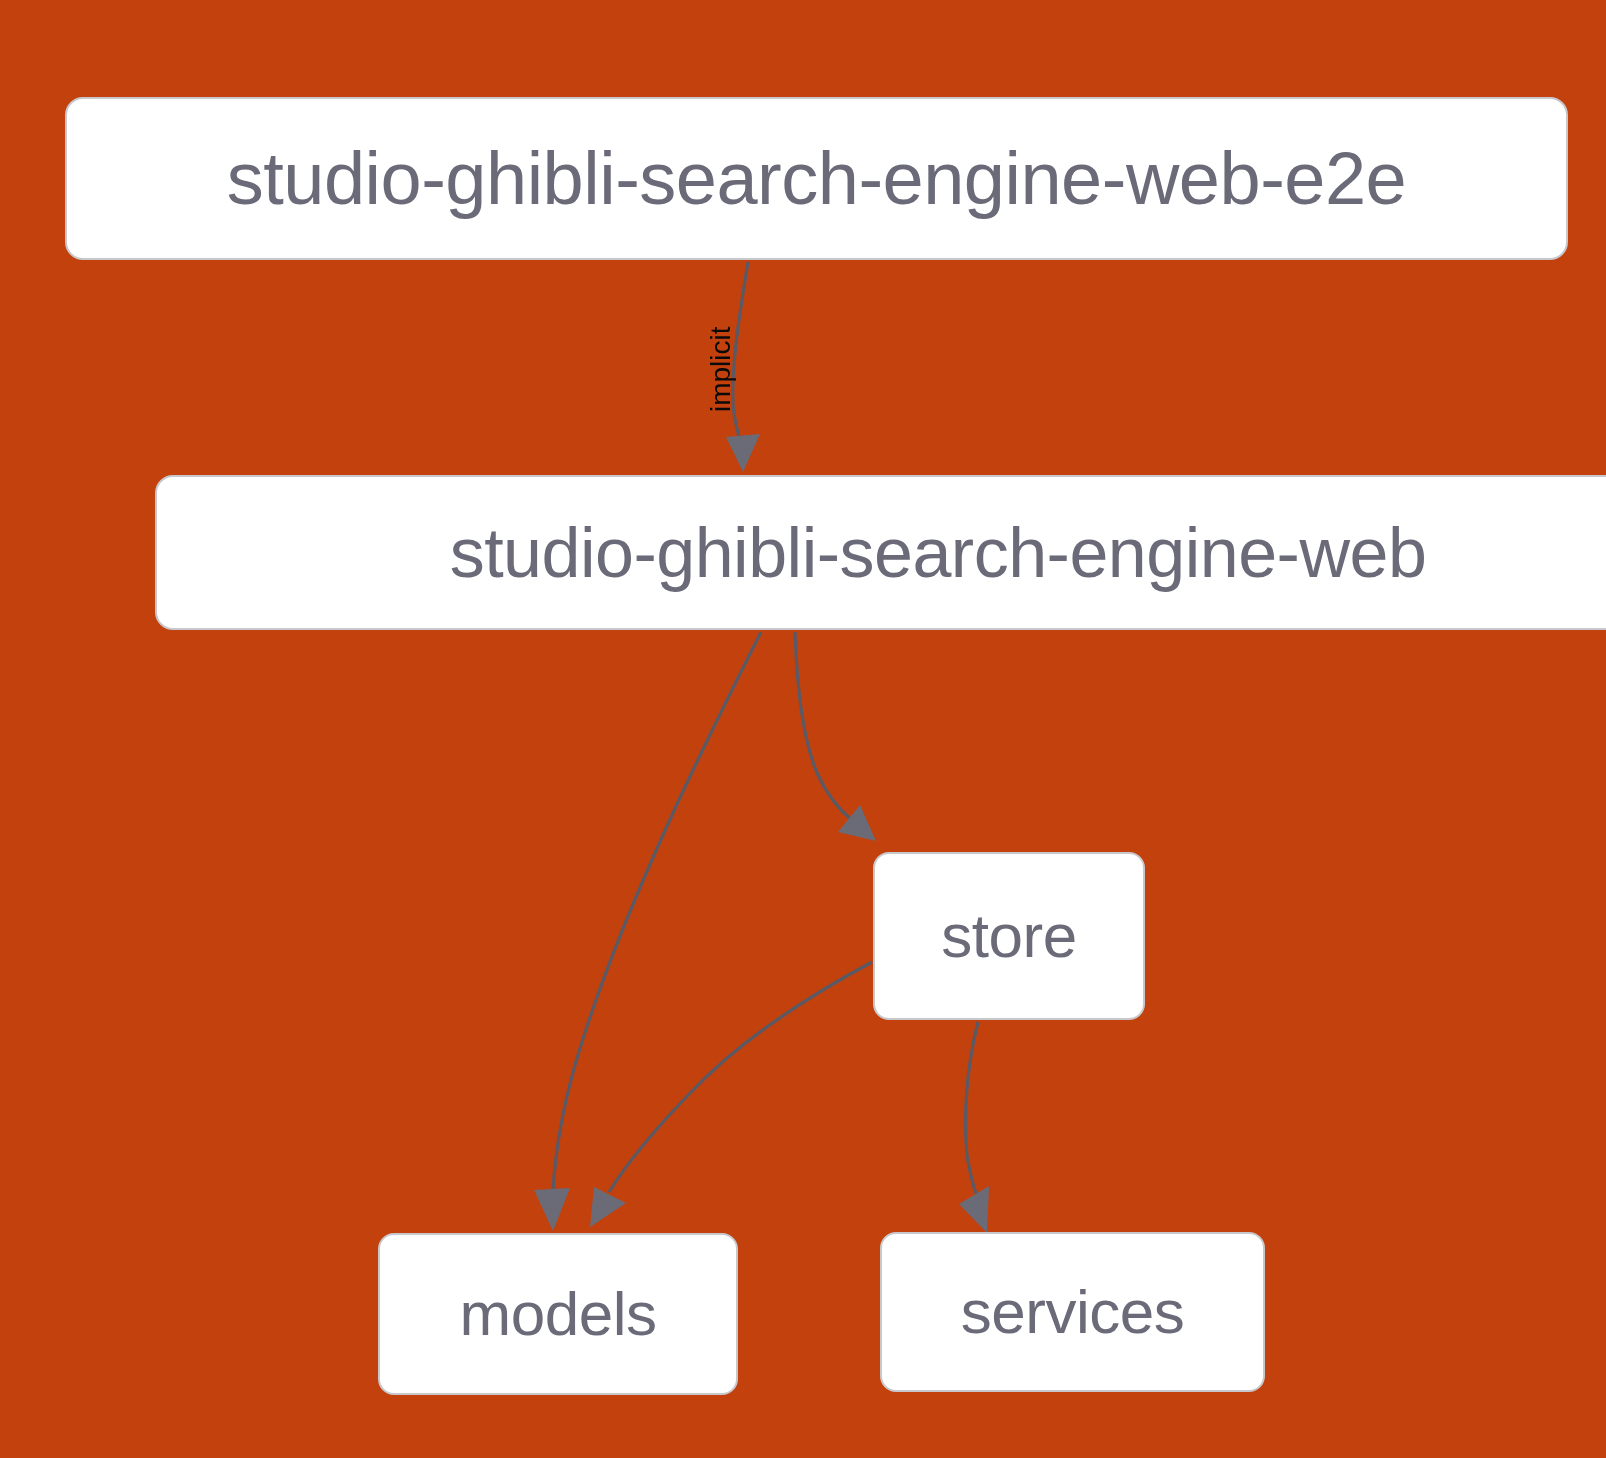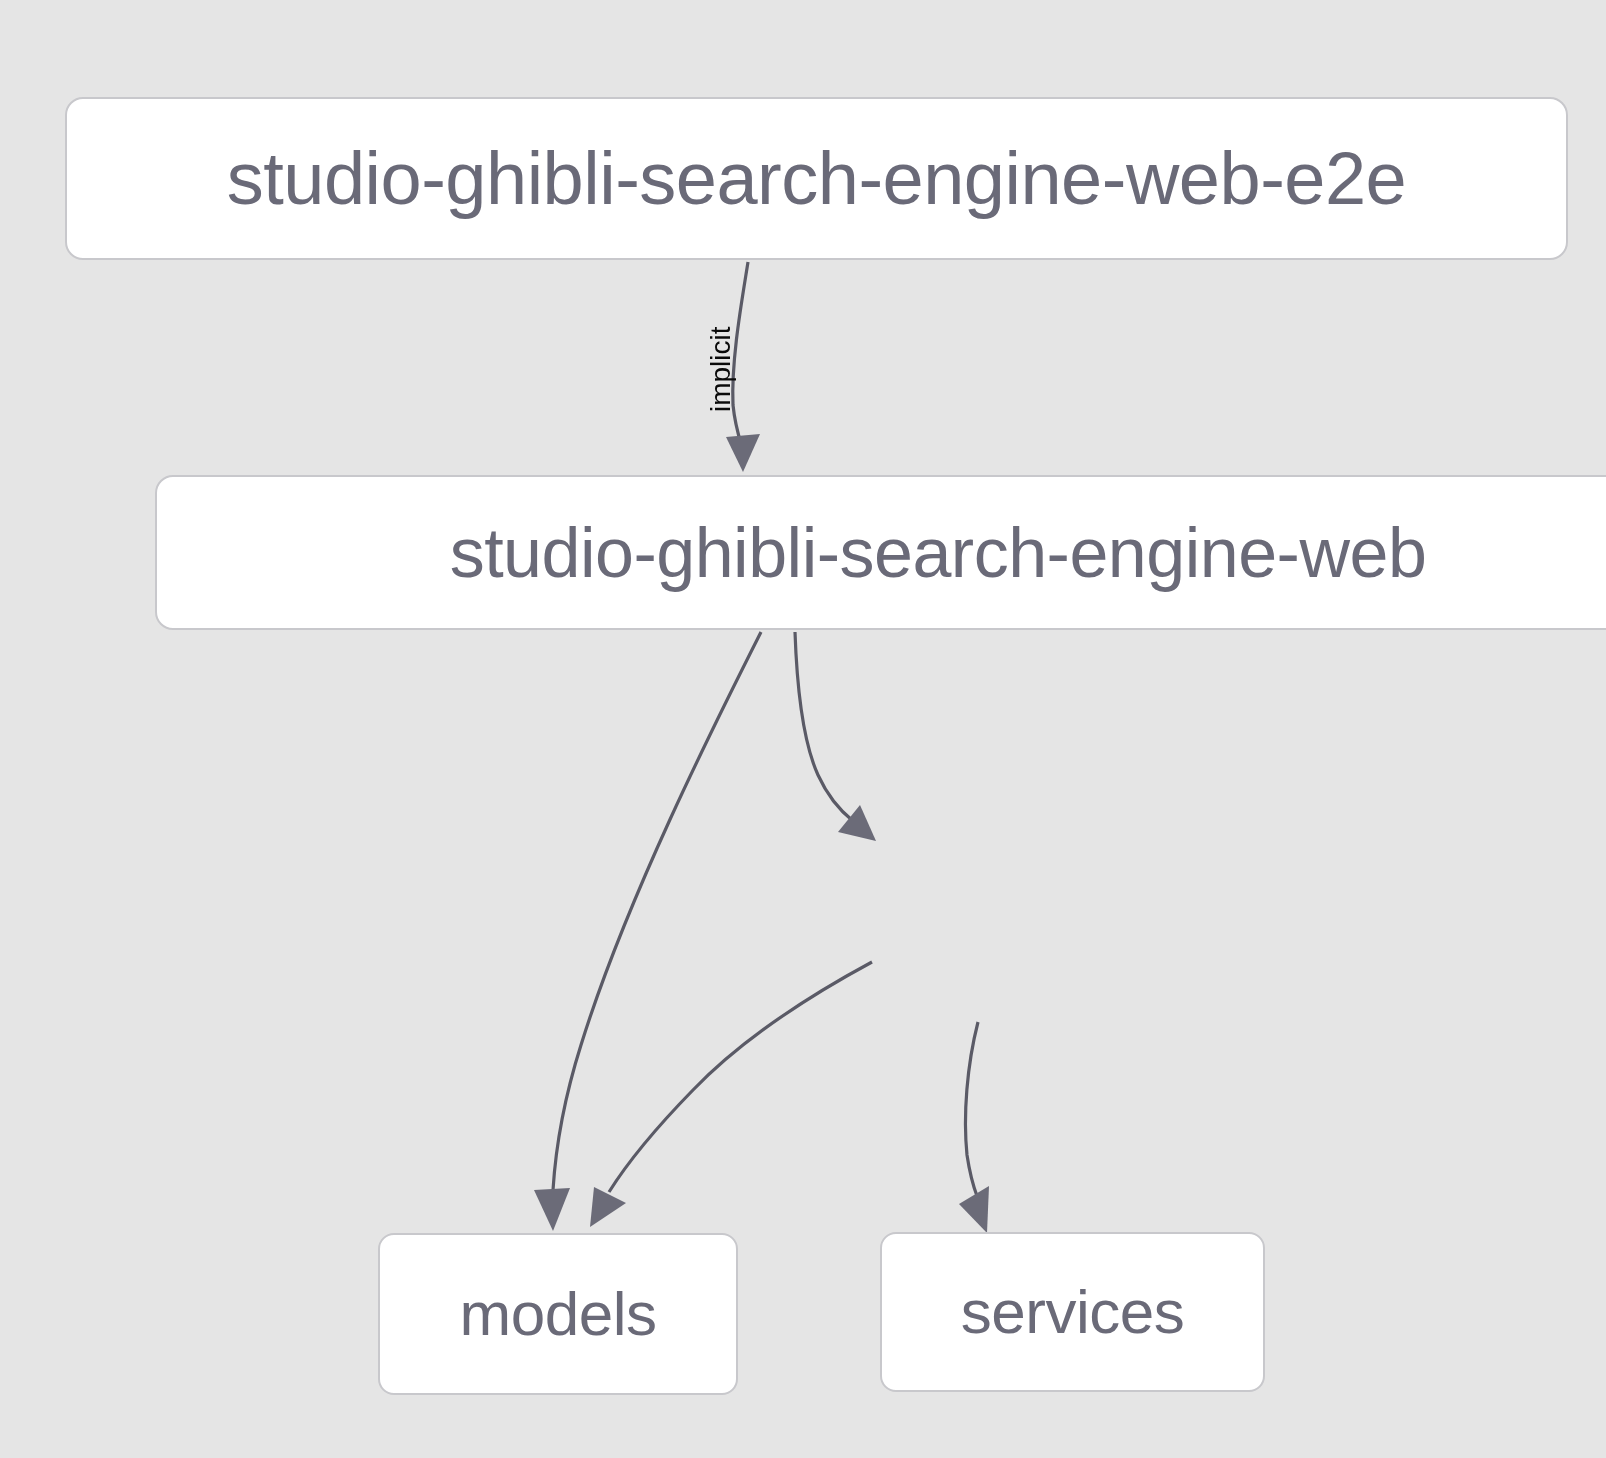--- a/index.html
+++ b/index.html
@@ -8,21 +8,21 @@
     padding: 0;
     background: #ffffff;
   }
   body {
     font-family: "Liberation Sans", sans-serif;
   }
   #canvas {
     position: relative;
     width: 1606px;
     height: 1458px;
-    background: #e5e5e5;
+    background: #c2410c;
     overflow: hidden;
   }
   #edge-layer {
     position: absolute;
     left: 0;
     top: 0;
     width: 1606px;
     height: 1458px;
     pointer-events: none;
   }
@@ -142,20 +142,23 @@
   </svg>
 
   <div class="node" id="node-root">
     <span class="node-label">studio-ghibli-search-engine-web-e2e</span>
   </div>
 
   <div class="node" id="node-web">
     <span class="node-label">studio-ghibli-search-engine-web</span>
   </div>
 
+  <div class="node" id="node-store">
+    <span class="node-label">store</span>
+  </div>
 
   <div class="node" id="node-services">
     <span class="node-label">services</span>
   </div>
 
   <div class="node" id="node-models">
     <span class="node-label">models</span>
   </div>
 
   <div class="edge-label" id="edge-label-implicit">implicit</div>

